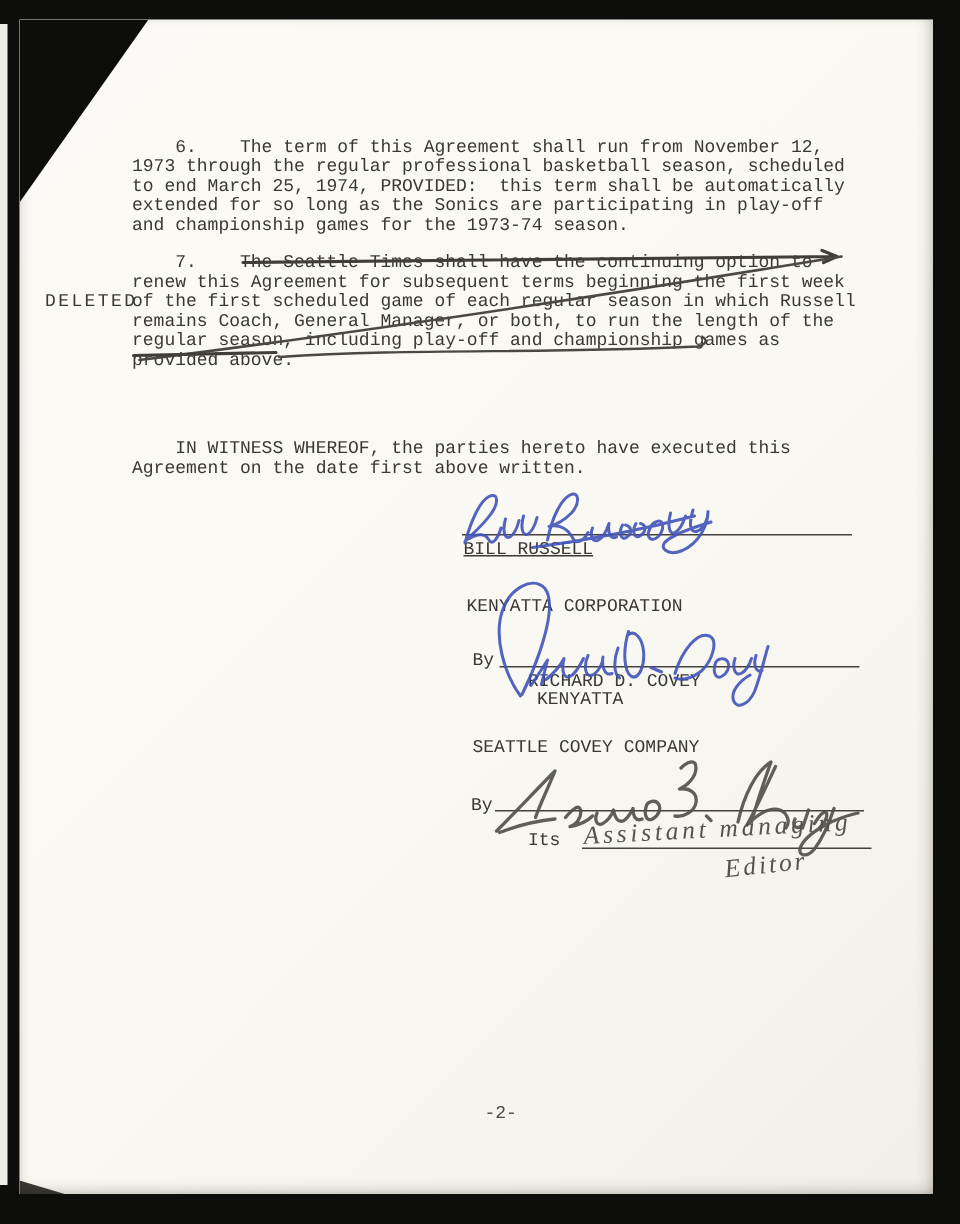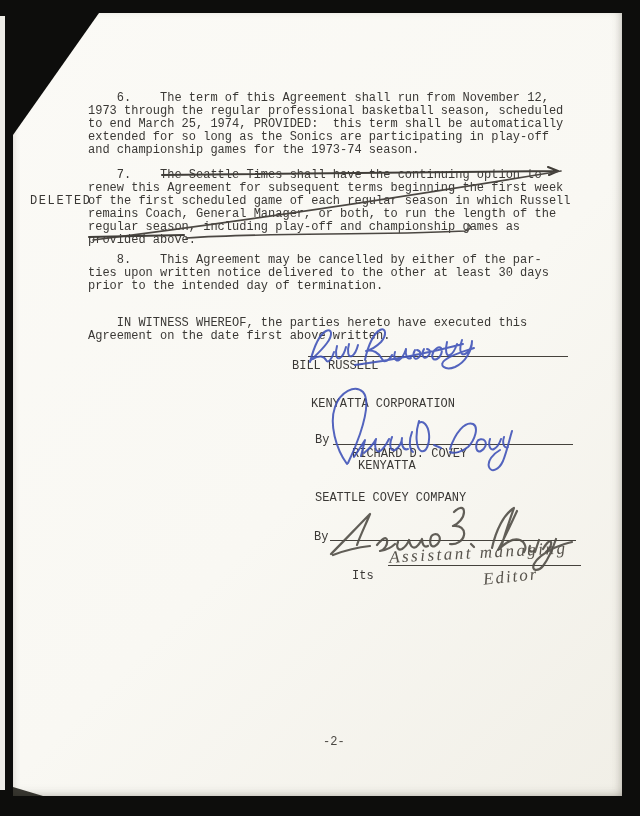--- a/index.html
+++ b/index.html
@@ -11,36 +11,36 @@
         box-shadow:inset -6px 0 12px -7px rgba(60,55,45,.4), inset 0 -6px 12px -7px rgba(60,55,45,.35),
                    inset 5px 0 10px -8px rgba(60,55,45,.3);}
   .corner-fold{position:absolute;left:0;top:0;width:86px;height:122px;background:#0d0d0c;
         clip-path:polygon(0 0,100% 0,0 100%);}
   .bottom-mark{position:absolute;left:0;bottom:0;width:30px;height:9px;background:#16150f;
         clip-path:polygon(0 0,0 100%,100% 100%);opacity:.85;}
   .para{position:absolute;white-space:pre;font-size:12px;line-height:13px;color:#3a3835;}
   .p6{left:75px;top:79px;}
   .p7{left:75px;top:156px;}
   .p8{left:75px;top:241px;}
-  .pw{left:75px;top:280px;margin-top:24px;}
+  .pw{left:75px;top:280px;}
   .margin-note{position:absolute;left:17px;top:165px;font-size:12px;letter-spacing:1.6px;color:#3a3835;margin-top:16px;}
   .t{position:absolute;white-space:pre;font-size:12px;line-height:13px;color:#3a3835;}
   .sigline{position:absolute;border-bottom:1.4px solid #45423c;height:0;}
   .l1{left:295px;top:343px;width:260px;}
   .l2{left:320px;top:431px;width:240px;}
   .l3{left:317px;top:527px;width:246px;}
   .l4{left:375px;top:552px;width:193px;}
-  .n-russell{left:279px;top:347px;}
+  .n-russell{left:296px;top:347px;text-decoration:underline;}
   .n-kenyatta{left:298px;top:385px;}
   .n-by1{left:302px;top:421px;}
   .n-covey{left:339px;top:435px;}
   .n-sec{left:345px;top:447px;}
   .n-st{left:302px;top:479px;}
   .n-by2{left:301px;top:518px;}
-  .n-its{left:339px;top:557px;}
+  .n-its{left:339px;top:541px;}
   .n-page{left:310px;top:723px;color:#4a4742;}
   .hand{position:absolute;font-family:"Liberation Serif","DejaVu Serif",serif;font-style:italic;
         color:#57534c;white-space:pre;}
   .hw1{left:376px;top:530px;font-size:17px;letter-spacing:2.5px;transform:rotate(-3deg);}
   .hw2{left:470px;top:554px;font-size:17px;letter-spacing:2px;transform:rotate(-6deg);}
   svg.overlay{position:absolute;left:0;top:0;width:609px;height:783px;pointer-events:none;}
   svg.overlay path{fill:none;stroke-linecap:round;stroke-linejoin:round;}
 </style>
 </head>
 <body>
@@ -58,23 +58,20 @@
 1973 through the regular professional basketball season, scheduled
 to end March 25, 1974, PROVIDED:  this term shall be automatically
 extended for so long as the Sonics are participating in play-off
 and championship games for the 1973-74 season.</div>
     <div class="para p7">    7.    The Seattle Times shall have the continuing option to
 renew this Agreement for subsequent terms beginning the first week
 of the first scheduled game of each regular season in which Russell
 remains Coach, General Manager, or both, to run the length of the
 regular season, including play-off and championship games as
 provided above.</div>
-    <div class="para p8">    8.    This Agreement may be cancelled by either of the par-
-ties upon written notice delivered to the other at least 30 days
-prior to the intended day of termination.</div>
     <div class="para pw">    IN WITNESS WHEREOF, the parties hereto have executed this
 Agreement on the date first above written.</div>
 
     <div class="sigline l1"></div>
     <div class="t n-russell">BILL RUSSELL</div>
 
     <div class="t n-kenyatta">KENYATTA CORPORATION</div>
     <div class="t n-by1">By</div>
     <div class="sigline l2"></div>
     <div class="t n-covey">RICHARD D. COVEY</div>

